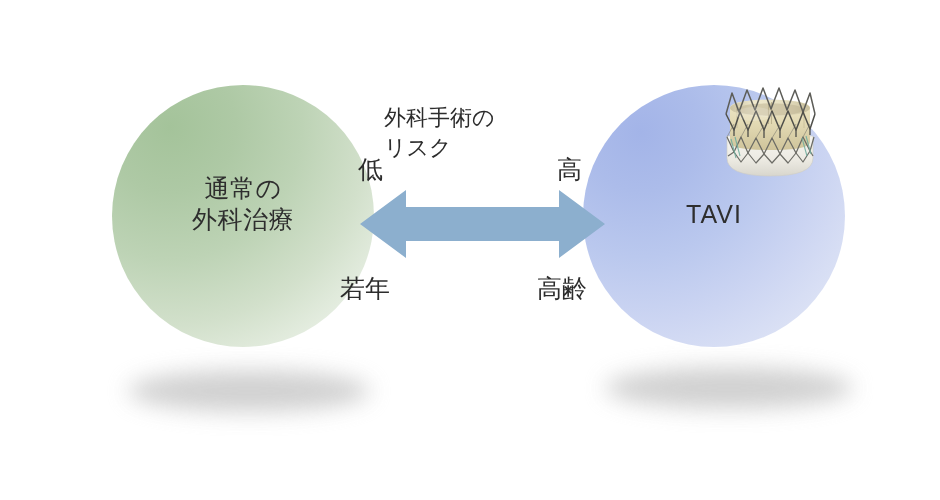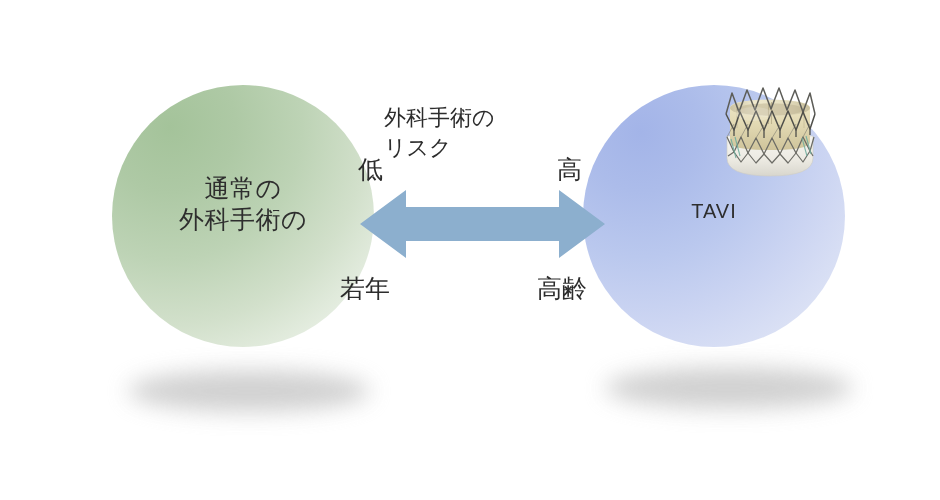--- a/index.html
+++ b/index.html
@@ -84,21 +84,21 @@
     line-height: 1.22;
     letter-spacing: 0.5px;
     white-space: pre-line;
   }
   #label-surgery {
     top: 88px;
     font-size: 25px;
   }
   #label-tavi {
     top: 114px;
-    font-size: 20px;
+    font-size: 25px;
     letter-spacing: 1px;
   }
 
   
   #risk-arrow {
     position: absolute;
     left: 360px;
     top: 188px;
     width: 245px;
     height: 72px;
@@ -136,21 +136,21 @@
 </head>
 <body>
 
 <div id="canvas">
 
   <div class="ground-shadow" id="shadow-left"></div>
   <div class="ground-shadow" id="shadow-right"></div>
 
   <div class="bubble" id="circle-surgery">
     <div class="bubble-label" id="label-surgery">通常の
-外科手術の</div>
+外科治療</div>
   </div>
 
   <div class="bubble" id="circle-tavi">
     <div class="bubble-label" id="label-tavi">TAVI</div>
   </div>
 
   <svg id="tavi-device" viewBox="0 0 112 108">
     <defs>
       <linearGradient id="leafletGrad" x1="0" y1="0" x2="0" y2="1">
         <stop offset="0%" stop-color="#efe8c8"></stop>

